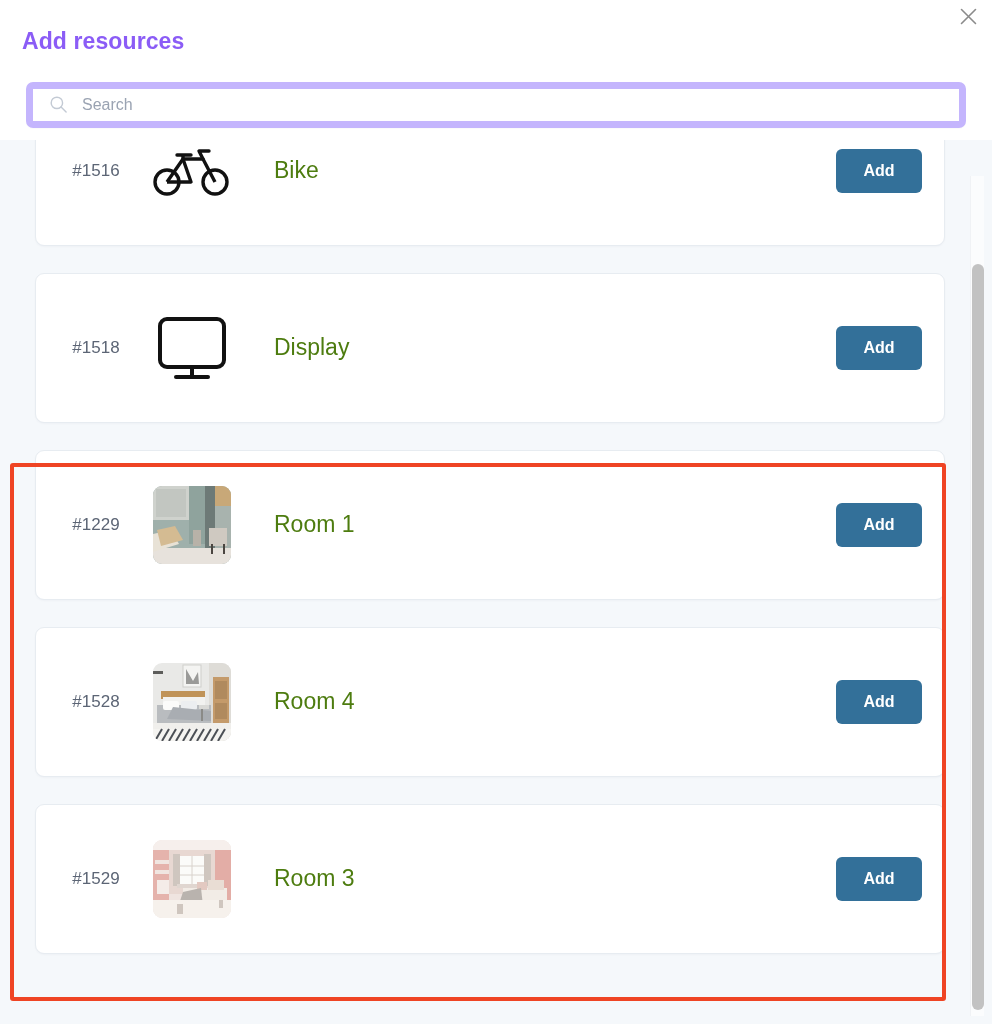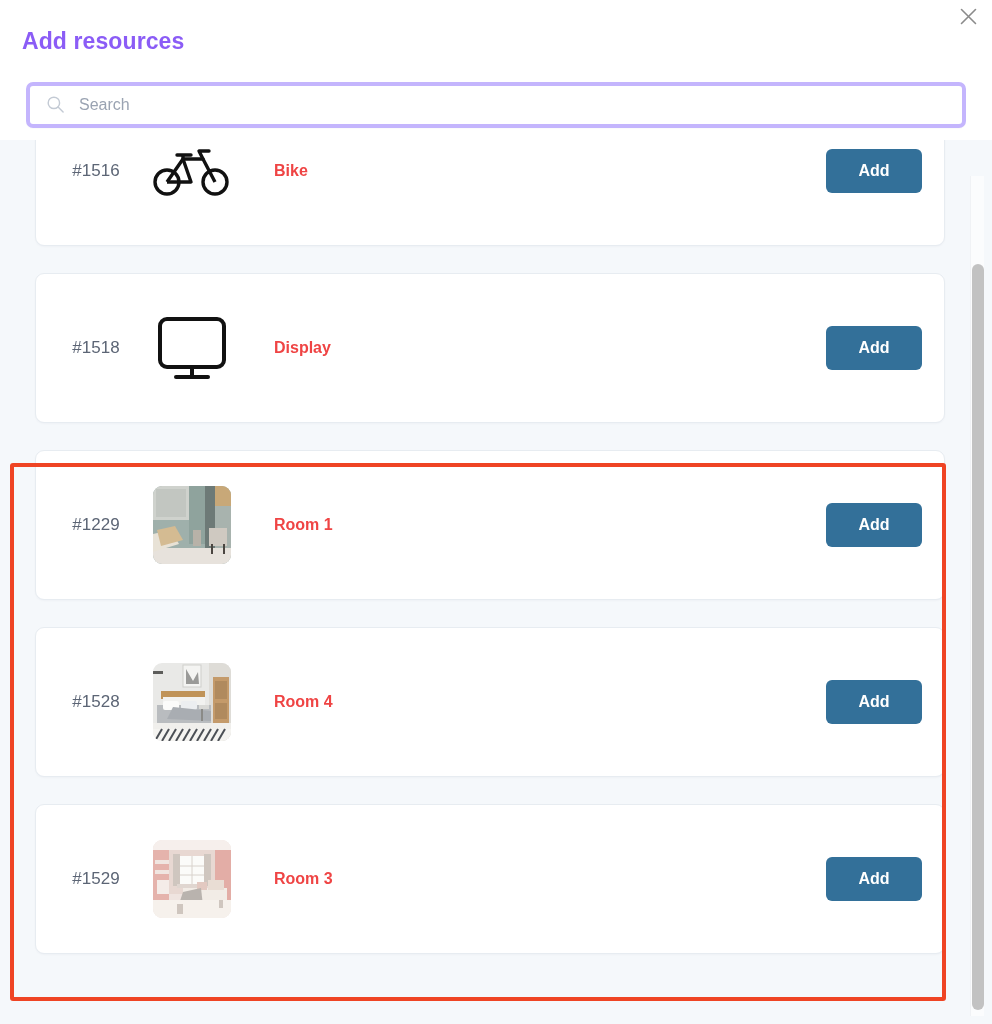--- a/index.html
+++ b/index.html
@@ -45,21 +45,21 @@
     font-weight: bold;
     color: #8b5cf6;
     letter-spacing: 0.1px;
     line-height: 1.2;
   }
 
   
   .search-wrap {
     margin: 26px 26px 0 26px;
     height: 46px;
-    border: 4px solid #c4b5fd;
+    border: 7px solid #c4b5fd;
     border-radius: 7px;
     background: #ffffff;
     display: flex;
     align-items: center;
     padding: 0 16px;
     box-shadow: 0 1px 1px rgba(16,32,60,0.02);
   }
   .search-icon {
     width: 19px; height: 19px;
     flex: 0 0 auto;
@@ -124,27 +124,27 @@
   .thumb-img {
     width: 78px; height: 78px;
     border-radius: 9px;
     overflow: hidden;
     display: block;
   }
   .thumb-icon { display:block; }
   .res-name {
     flex: 1 1 auto;
     padding-left: 34px;
-    font-size: 16px;
-    font-weight: bold;
-    color: #ef4444;
+    font-size: 23px;
+    font-weight: normal;
+    color: #4d7c0f;
   }
   .add-btn {
     flex: 0 0 auto;
-    width: 96px;
+    width: 86px;
     height: 44px;
     background: #337099;
     color: #ffffff;
     border: none;
     border-radius: 6px;
     font-size: 16px;
     font-weight: bold;
     font-family: "Liberation Sans", sans-serif;
     cursor: pointer;
   }

